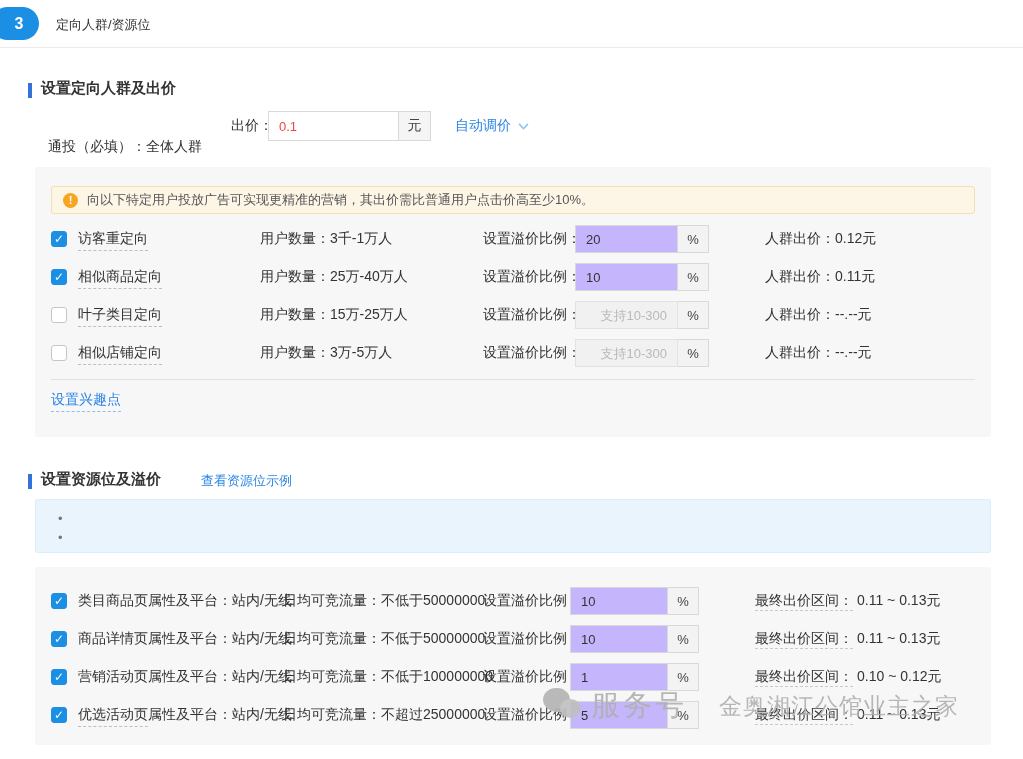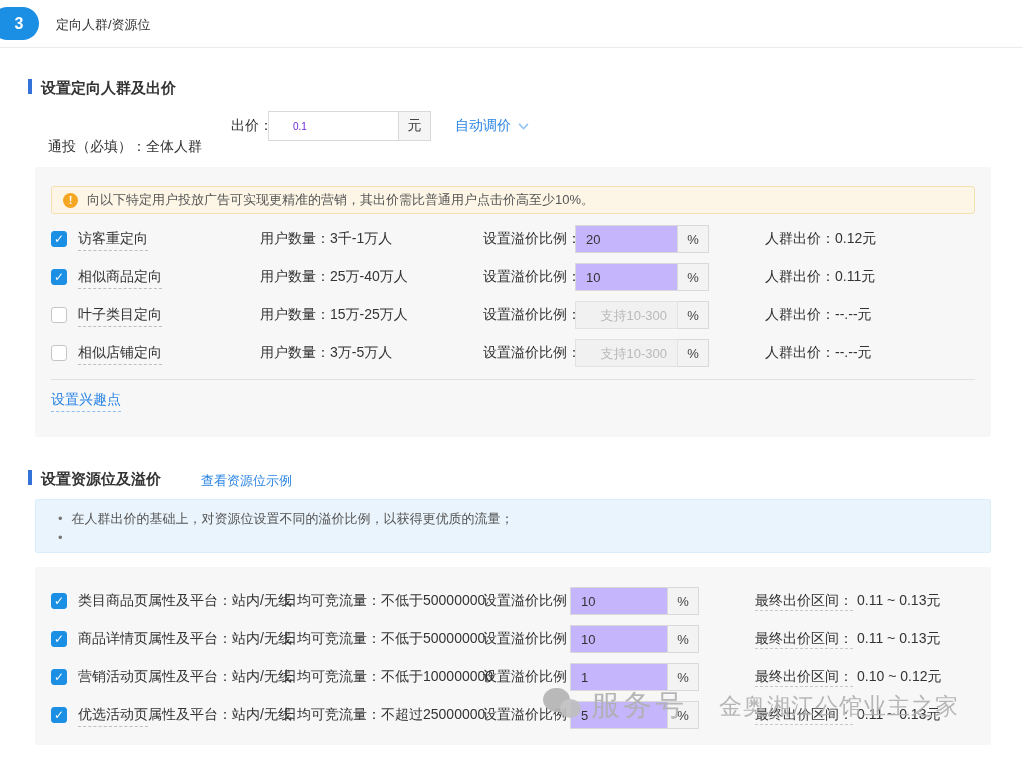--- a/index.html
+++ b/index.html
@@ -9,31 +9,31 @@
     font-family:"Liberation Sans","DejaVu Sans",sans-serif;
     color:#333; font-size:14px;
   }
   
   .header { position:absolute; top:0; left:0; width:1023px; height:48px; border-bottom:1px solid #ebebeb; background:#fff; }
   .step-badge { position:absolute; left:-9px; top:7px; width:48px; height:33px; background:#1b8fe4; border-radius:17px;
     color:#fff; font-size:16px; font-weight:bold; display:flex; align-items:center; justify-content:center; padding-left:8px; }
   .header-title { position:absolute; left:56px; top:16px; font-size:13px; color:#333; }
 
   
-  .section-title { position:absolute; left:28px; display:flex; align-items:flex-start; }
+  .section-title { position:absolute; left:28px; display:flex; align-items:flex-end; }
   .section-bar { width:4px; height:15px; background:#3272d9; margin-right:9px; display:inline-block; }
   .section-text { font-size:15px; font-weight:bold; color:#333; }
   .example-link { position:absolute; left:173px; top:2px; font-size:13px; color:#2b85e4; cursor:pointer; white-space:nowrap; }
 
   
   .bid-row { position:absolute; top:106px; left:0; width:1023px; height:40px; }
   .base-label { position:absolute; left:48px; top:24px;margin-top:8px; }
   .bid-label { position:absolute; left:231px; top:11px; }
   .bid-group { position:absolute; left:268px; top:5px; display:flex; }
-  .bid-input { width:131px; height:30px; border:1px solid #d9d9d9; background:#fff; padding:0 24px; font-size:10px; color:#6d28d9; outline:none; }
+  .bid-input { width:131px; height:30px; border:1px solid #d9d9d9; background:#fff; padding:0 10px; font-size:13px; color:#ef4444; outline:none; }
   .bid-addon { width:32px; height:30px; border:1px solid #d9d9d9; border-left:none; background:#f5f5f5; display:flex; align-items:center; justify-content:center; font-size:14px; color:#444; }
   .auto-bid { position:absolute; left:455px; top:11px; color:#2b85e4; cursor:pointer; display:flex; align-items:center; gap:7px; }
   .chevron { width:11px; height:7px; display:inline-block; }
 
   
   .panel { position:absolute; left:35px; width:956px; background:#f7f7f8; border-radius:2px; }
   .panel1 { top:167px; height:270px; }
   .panel2 { top:567px; height:178px; }
 
   
@@ -173,21 +173,20 @@
 
 <div class="section-title" style="top:470px;">
   <span class="section-bar"></span>
   <span class="section-text">设置资源位及溢价</span>
   <span class="example-link">查看资源位示例</span>
 </div>
 
 <div class="info-box">
   <div class="info-line">
     <span class="info-dot">•</span>
-    <span>在人群出价的基础上，对资源位设置不同的溢价比例，以获得更优质的流量；</span>
   </div>
   <div class="info-line">
     <span class="info-dot">•</span>
   </div>
 </div>
 
 <div class="panel panel2">
 
   <div class="t-row" style="top:15px;">
     <span class="cb checked"></span>

